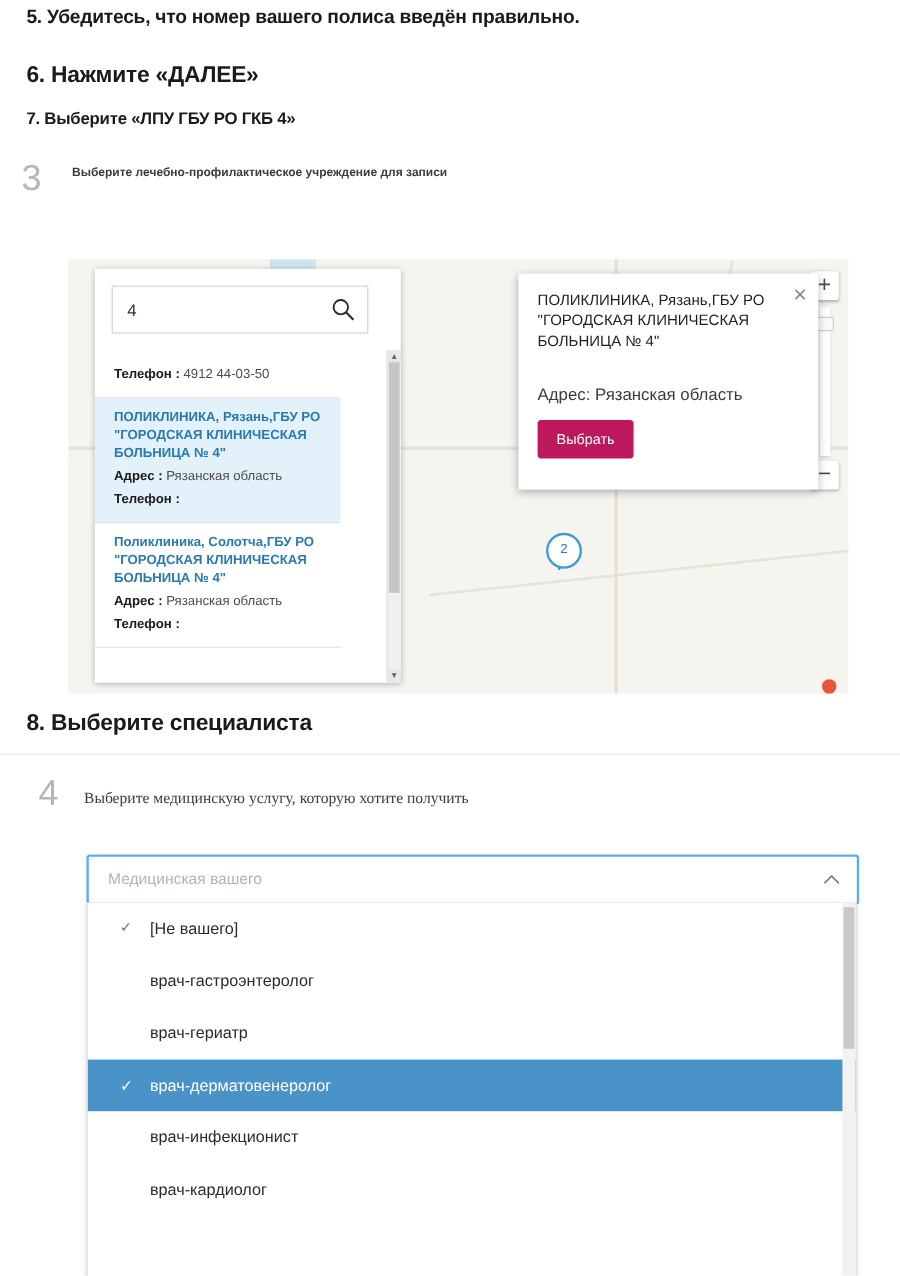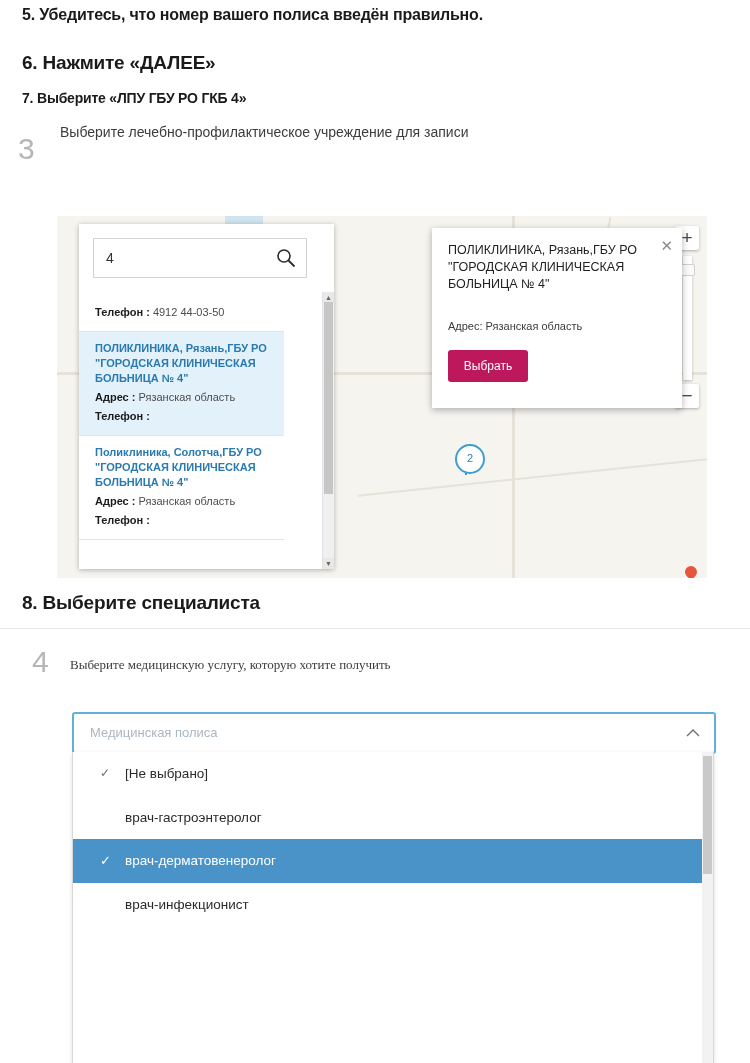--- a/index.html
+++ b/index.html
@@ -35,22 +35,22 @@
     background: #ffffff;
   }
   .step-num {
     font-size: 30px;
     color: #b6b6b6;
     font-weight: 300;
     font-family: "Liberation Sans", sans-serif;
   }
   #shot3 .step-num { position: absolute; left: 18px; top: 8px; }
   #shot3 .step-text {
-    position: absolute; left: 60px; top: 0; width: 420px;
-    font-size: 14px; color: #3c3c3c; line-height: 17px;
+    position: absolute; left: 60px; top: 12px; width: 420px;
+    font-size: 10px; color: #3c3c3c; line-height: 17px; font-weight: bold;
   }
 
   
   #map {
     position: absolute;
     left: 57px; top: 92px;
     width: 650px; height: 362px;
     background: #f6f4ef;
     overflow: hidden;
   }
@@ -178,21 +178,21 @@
     line-height: 17px;
   }
   #balloon-close {
     position: absolute;
     right: 9px; top: 9px;
     font-size: 15px; color: #8a8a8a;
   }
   #balloon-addr {
     position: absolute;
     left: 16px; top: 92px;
-    font-size: 11px; color: #3b3b3b;
+    font-size: 14px; color: #3b3b3b;
   }
   #balloon-btn {
     position: absolute;
     left: 16px; top: 122px;
     width: 80px; height: 32px;
     background: #be185d;
     color: #fff;
     font-size: 12px;
     text-align: center;
     line-height: 32px;
@@ -406,40 +406,46 @@
 </div>
 
 <div class="instr" id="instr-8">8. Выберите специалиста</div>
 
 <div id="shot4">
 
   <div class="step-num">4</div>
   <div class="step-text">Выберите медицинскую услугу, которую хотите получить</div>
 
   <div id="select-box">
-    <div id="select-placeholder">Медицинская полиса</div>
+    <div id="select-placeholder">Медицинская вашего</div>
     <svg id="select-caret" viewBox="0 0 14 14">
       <polyline points="1,10 7,4 13,10" fill="none" stroke="#6d6d6d" stroke-width="1.3"></polyline>
     </svg>
   </div>
 
   <div id="dropdown">
     <div class="opt">
       <span class="check">✓</span>
-      <span>[Не выбрано]</span>
+      <span>[Не вашего]</span>
     </div>
     <div class="opt">
       <span>врач-гастроэнтеролог</span>
+    </div>
+    <div class="opt">
+      <span>врач-гериатр</span>
     </div>
     <div class="opt highlight">
       <span class="check">✓</span>
       <span>врач-дерматовенеролог</span>
     </div>
     <div class="opt">
       <span>врач-инфекционист</span>
+    </div>
+    <div class="opt">
+      <span>врач-кардиолог</span>
     </div>
     <div id="dd-track"></div>
     <div id="dd-thumb"></div>
   </div>
 </div>
 
 <div id="footer-block">
   <div id="footer-title">Пом</div>
   <div class="footer-link" style="top:48px;">Вход</div>
   <div class="footer-link" style="top:78px;">Вопр</div>

